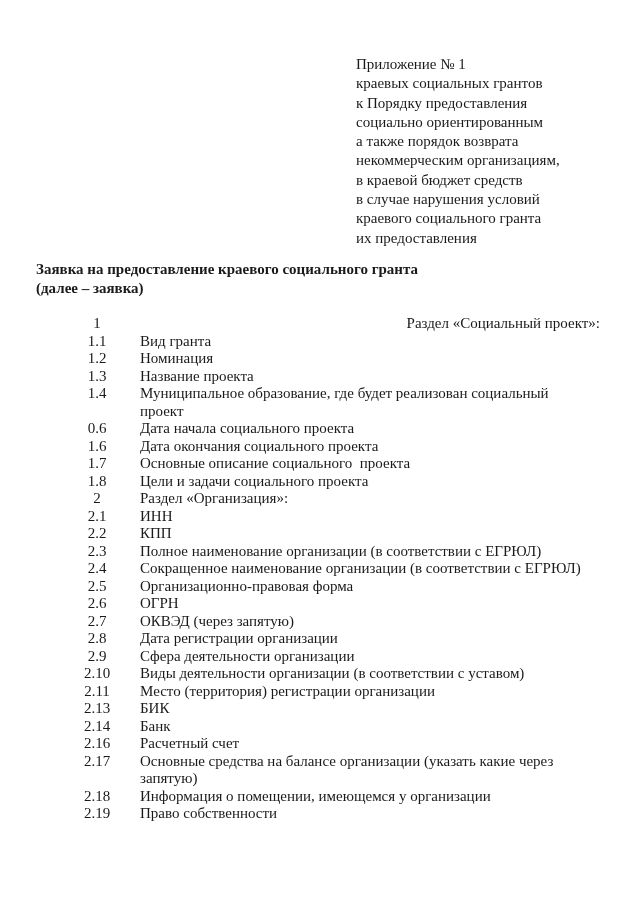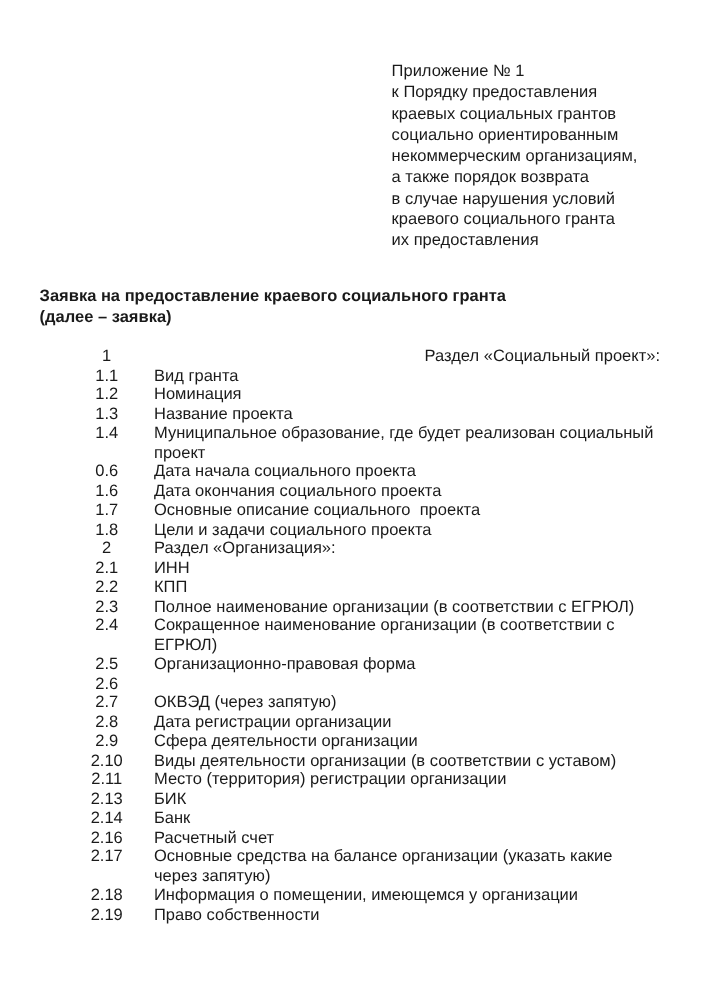--- a/index.html
+++ b/index.html
@@ -5,21 +5,21 @@
   html, body {
     margin: 0;
     padding: 0;
     background: #ffffff;
   }
   .page {
     position: relative;
     width: 640px;
     height: 905px;
     background: #ffffff;
-    font-family: Liberation Sans, sans-serif;
+    font-family: Liberation Serif, serif;
     color: #1a1a1a;
     overflow: hidden;
   }
   .appendix {
     position: absolute;
     left: 356px;
     top: 55px;
     font-size: 15px;
     line-height: 19.3px;
     white-space: nowrap;
@@ -60,25 +60,26 @@
     text-align: right;
   }
 </style>
 </head>
 <body>
 
 <div class="page">
 
   <div class="appendix">
       <div>Приложение № 1</div>
+      <div>краевых социальных грантов</div>
       <div>к Порядку предоставления</div>
-      <div>краевых социальных грантов</div>
       <div>социально ориентированным</div>
+      <div>а также порядок возврата</div>
       <div>некоммерческим организациям,</div>
-      <div>а также порядок возврата</div>
+      <div>в краевой бюджет средств</div>
       <div>в случае нарушения условий</div>
       <div>краевого социального гранта</div>
       <div>их предоставления</div>
     </div>
 
   <div class="doc-title">
     <div>Заявка на предоставление краевого социального гранта</div>
     <div>(далее – заявка)</div>
   </div>
 
@@ -138,20 +139,21 @@
       <div class="row">
         <span class="num">2.4</span>
         <span class="txt">Сокращенное наименование организации (в соответствии с ЕГРЮЛ)</span>
       </div>
       <div class="row">
         <span class="num">2.5</span>
         <span class="txt">Организационно-правовая форма</span>
       </div>
       <div class="row">
         <span class="num">2.6</span>
+        <span class="txt">ОГРН</span>
       </div>
       <div class="row">
         <span class="num">2.7</span>
         <span class="txt">ОКВЭД (через запятую)</span>
       </div>
       <div class="row">
         <span class="num">2.8</span>
         <span class="txt">Дата регистрации организации</span>
       </div>
       <div class="row">

